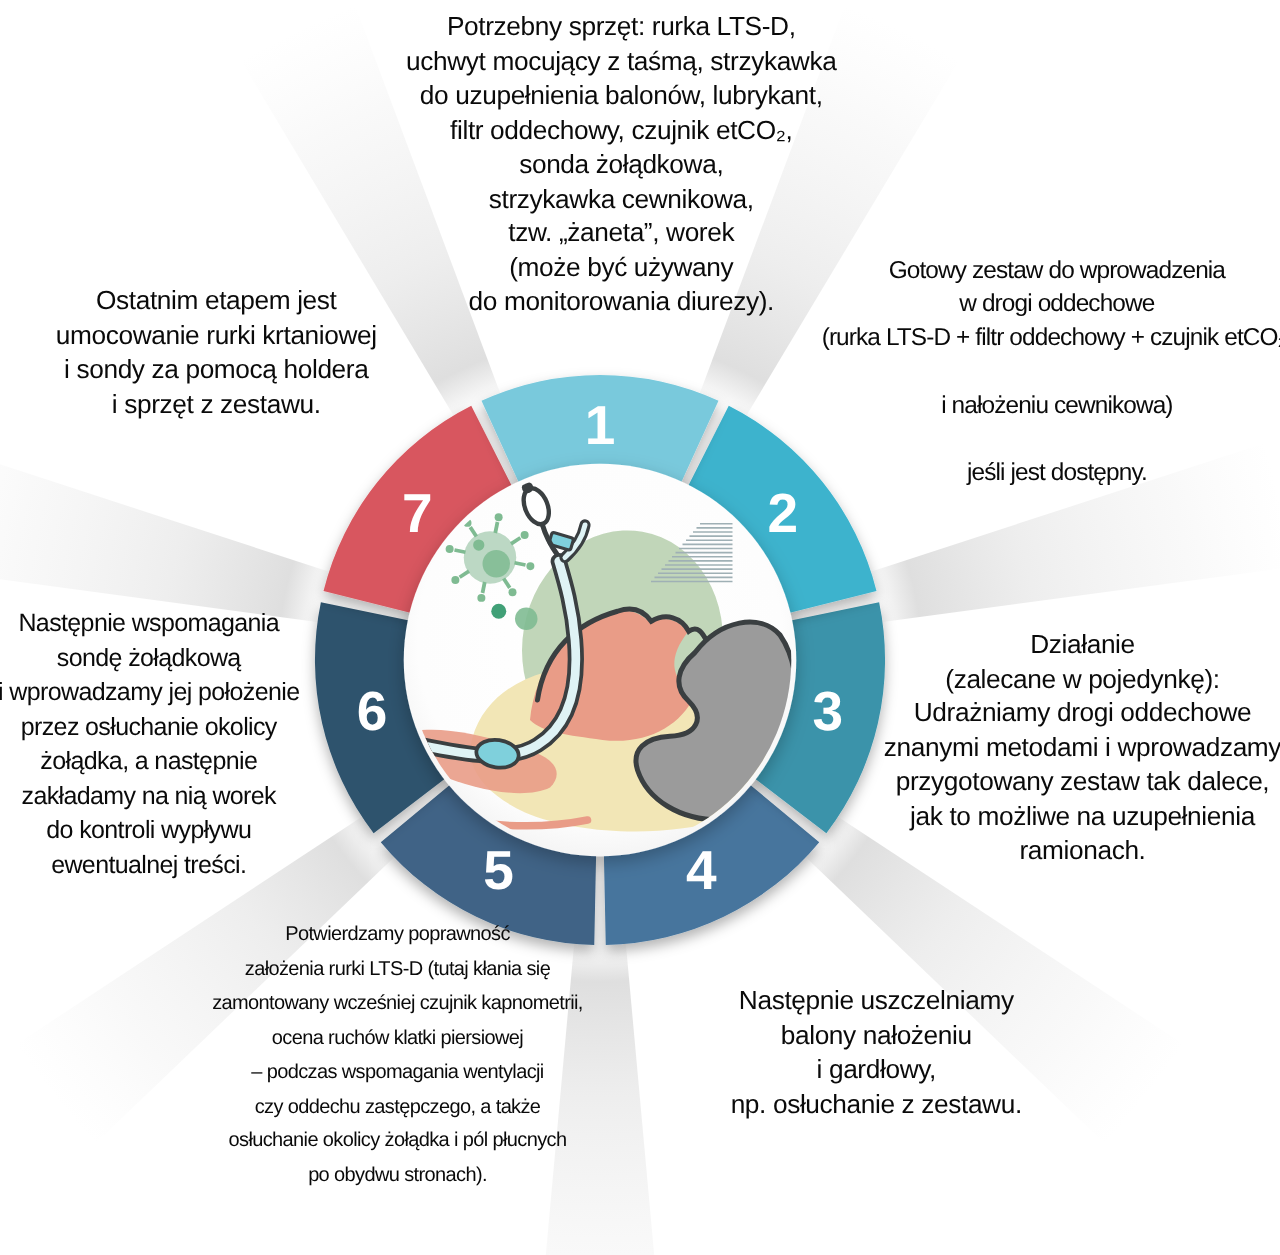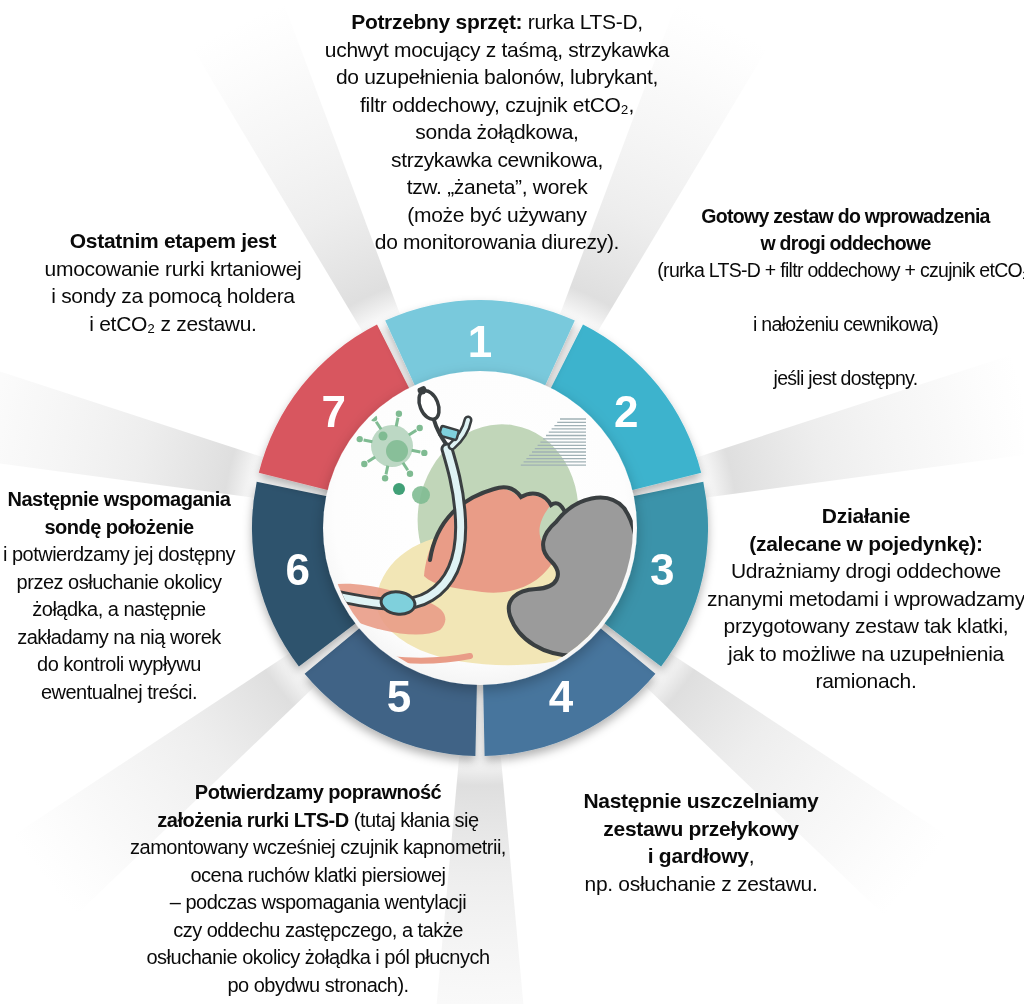--- a/index.html
+++ b/index.html
@@ -7,26 +7,26 @@
     width:1024px;height:1004px;position:relative;overflow:hidden;
     background:#ffffff;color:#0a0a0a;
     font-family:"Liberation Sans","DejaVu Sans",sans-serif;
   }
   #wheel-svg{position:absolute;left:0;top:0;width:1024px;height:1004px;}
   .tb{
     position:absolute;text-align:center;
     font-size:21px;line-height:27.5px;letter-spacing:-0.3px;
     white-space:nowrap;
   }
-  .tb b{font-weight:700;}
+  .tb b{font-weight:400;}
   .p1{left:287px;top:8px;width:420px;}
   .p2{left:648px;top:203px;width:395px;font-size:19.5px;letter-spacing:-0.7px;line-height:27px;}
   .p3{left:705px;top:502px;width:322px;}
   .p4{left:546px;top:787px;width:310px;}
-  .p5{left:93px;top:779px;width:450px;font-size:20px;letter-spacing:-0.5px;}
+  .p5{left:93px;top:734px;width:450px;font-size:16px;letter-spacing:-0.5px;}
   .p6{left:-6px;top:486px;width:250px;font-size:20px;letter-spacing:-0.5px;}
   .p7{left:38px;top:227px;width:270px;}
 </style>
 </head>
 <body>
 
 <svg id="wheel-svg" viewBox="0 0 1024 1004" xmlns="http://www.w3.org/2000/svg">
     <defs>
   <filter id="fSeg" x="-30%" y="-30%" width="160%" height="160%">
     <feDropShadow dx="0" dy="5" stdDeviation="5" flood-color="#000000" flood-opacity="0.30"></feDropShadow>
@@ -133,17 +133,17 @@
       <text x="662.3" y="569.6" text-anchor="middle" dominant-baseline="central" font-family="Liberation Sans, DejaVu Sans, sans-serif" font-size="44" font-weight="bold" fill="#ffffff">3</text>
       <text x="561.1" y="696.5" text-anchor="middle" dominant-baseline="central" font-family="Liberation Sans, DejaVu Sans, sans-serif" font-size="44" font-weight="bold" fill="#ffffff">4</text>
       <text x="398.9" y="696.5" text-anchor="middle" dominant-baseline="central" font-family="Liberation Sans, DejaVu Sans, sans-serif" font-size="44" font-weight="bold" fill="#ffffff">5</text>
       <text x="297.7" y="569.6" text-anchor="middle" dominant-baseline="central" font-family="Liberation Sans, DejaVu Sans, sans-serif" font-size="44" font-weight="bold" fill="#ffffff">6</text>
       <text x="333.8" y="411.4" text-anchor="middle" dominant-baseline="central" font-family="Liberation Sans, DejaVu Sans, sans-serif" font-size="44" font-weight="bold" fill="#ffffff">7</text>
     </g>
   </svg>
 
 <div class="tb p1"><b>Potrzebny sprzęt:</b><span> rurka LTS-D,</span><br><span>uchwyt mocujący z taśmą, strzykawka</span><br><span>do uzupełnienia balonów, lubrykant,</span><br><span>filtr oddechowy, czujnik etCO₂,</span><br><span>sonda żołądkowa,</span><br><span>strzykawka cewnikowa,</span><br><span>tzw. „żaneta”, worek</span><br><span>(może być używany</span><br><span>do monitorowania diurezy).</span></div>
 <div class="tb p2"><b>Gotowy zestaw do wprowadzenia</b><br><b>w drogi oddechowe</b><br><span>(rurka LTS-D + filtr oddechowy + czujnik etCO₂,</span><br><br><span>i nałożeniu cewnikowa)</span><br><br><span>jeśli jest dostępny.</span></div>
-<div class="tb p3"><b>Działanie</b><br><b>(zalecane w pojedynkę):</b><br><span>Udrażniamy drogi oddechowe</span><br><span>znanymi metodami i wprowadzamy</span><br><span>przygotowany zestaw tak klatki,</span><br><span>jak to możliwe na uzupełnienia</span><br><span>ramionach.</span></div>
-<div class="tb p4"><b>Następnie uszczelniamy</b><br><b>zestawu przełykowy</b><br><b>i gardłowy</b><span>,</span><br><span>np. osłuchanie z zestawu.</span></div>
+<div class="tb p3"><b>Działanie</b><br><b>(zalecane w pojedynkę):</b><br><span>Udrażniamy drogi oddechowe</span><br><span>znanymi metodami i wprowadzamy</span><br><span>przygotowany zestaw tak dalece,</span><br><span>jak to możliwe na uzupełnienia</span><br><span>ramionach.</span></div>
+<div class="tb p4"><b>Następnie uszczelniamy</b><br><b>balony nałożeniu</b><br><b>i gardłowy</b><span>,</span><br><span>np. osłuchanie z zestawu.</span></div>
 <div class="tb p5"><b>Potwierdzamy poprawność</b><br><b>założenia rurki LTS-D</b><span> (tutaj kłania się</span><br><span>zamontowany wcześniej czujnik kapnometrii,</span><br><span>ocena ruchów klatki piersiowej</span><br><span>– podczas wspomagania wentylacji</span><br><span>czy oddechu zastępczego, a także</span><br><span>osłuchanie okolicy żołądka i pól płucnych</span><br><span>po obydwu stronach).</span></div>
-<div class="tb p6"><b>Następnie wspomagania</b><br><b>sondę położenie</b><br><span>i potwierdzamy jej dostępny</span><br><span>przez osłuchanie okolicy</span><br><span>żołądka, a następnie</span><br><span>zakładamy na nią worek</span><br><span>do kontroli wypływu</span><br><span>ewentualnej treści.</span></div>
-<div class="tb p7"><b>Ostatnim etapem jest</b><br><span>umocowanie rurki krtaniowej</span><br><span>i sondy za pomocą holdera</span><br><span>i etCO₂ z zestawu.</span></div>
+<div class="tb p6"><b>Następnie wspomagania</b><br><b>sondę żołądkową</b><br><span>i wprowadzamy jej położenie</span><br><span>przez osłuchanie okolicy</span><br><span>żołądka, a następnie</span><br><span>zakładamy na nią worek</span><br><span>do kontroli wypływu</span><br><span>ewentualnej treści.</span></div>
+<div class="tb p7"><b>Ostatnim etapem jest</b><br><span>umocowanie rurki krtaniowej</span><br><span>i sondy za pomocą holdera</span><br><span>i sprzęt z zestawu.</span></div>
 
 </body></html>

